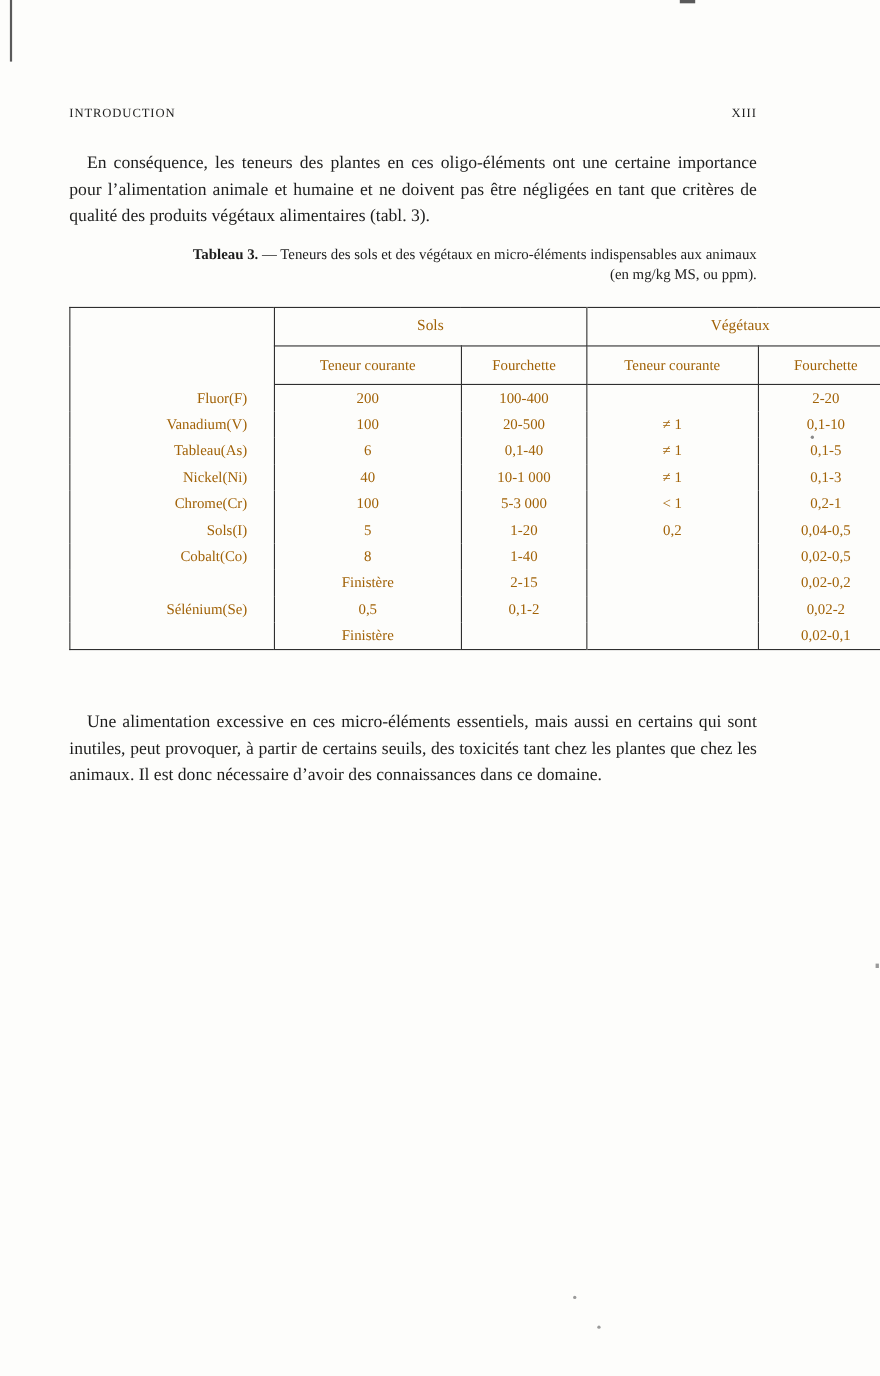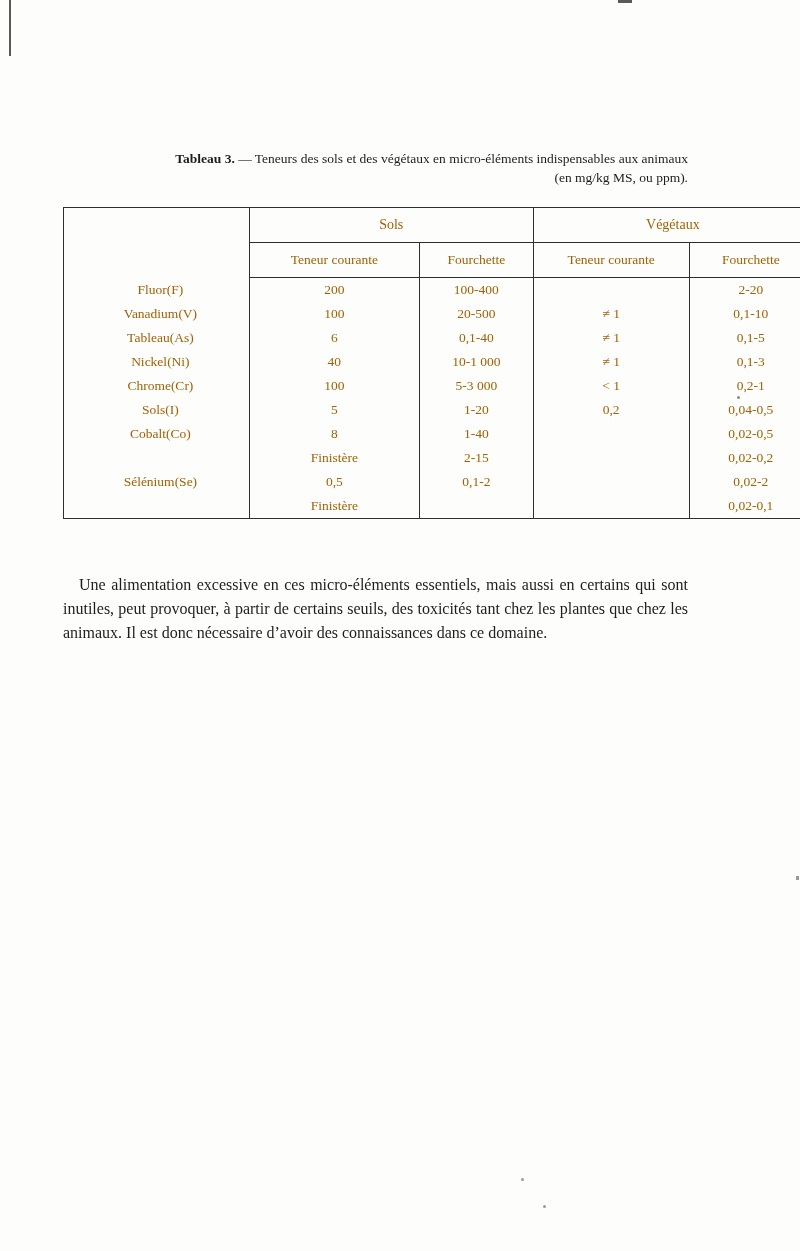--- a/index.html
+++ b/index.html
@@ -53,38 +53,43 @@
     border-bottom:1px solid #2f2f2f;
     text-align:center; vertical-align:middle;
   }
   th.sub {
     height:32px; text-align:center; vertical-align:middle;
     border-bottom:1px solid #2f2f2f;
   }
   td { height:24px; vertical-align:middle; padding:0 4px; }
   td.cell-num { text-align:center; }
   td.cell-el { padding:0 24px 0 32px; }
-  td.cell-el .el-wrap { display:flex; justify-content:center; }
+  td.cell-el .el-wrap { display:flex; justify-content:flex-end; }
 </style>
 </head>
 <body>
 
 <div class="page">
 
   <div class="artifact art-left-line"></div>
   <div class="artifact art-top-dash"></div>
   <div class="artifact art-dot-1"></div>
   <div class="artifact art-dot-2"></div>
   <div class="artifact art-dot-3"></div>
   <div class="artifact art-dot-4"></div>
 
+  <div class="runhead">
+    <span>INTRODUCTION</span>
+    <span>XIII</span>
+  </div>
 
   <div class="flow">
 
 
+    <p class="para indent">En conséquence, les teneurs des plantes en ces oligo-éléments ont une certaine importance pour l’alimentation animale et humaine et ne doivent pas être négligées en tant que critères de qualité des produits végétaux alimentaires (tabl. 3).</p>
 
     <div class="caption">
       <span class="cap-bold">Tableau 3.</span><span> — Teneurs des sols et des végétaux en micro-éléments indispensables aux animaux</span><br>
       <span>(en mg/kg MS, ou ppm).</span>
     </div>
 
     <table class="data-table">
       <colgroup>
         <col style="width:155px">
         <col style="width:142px">

